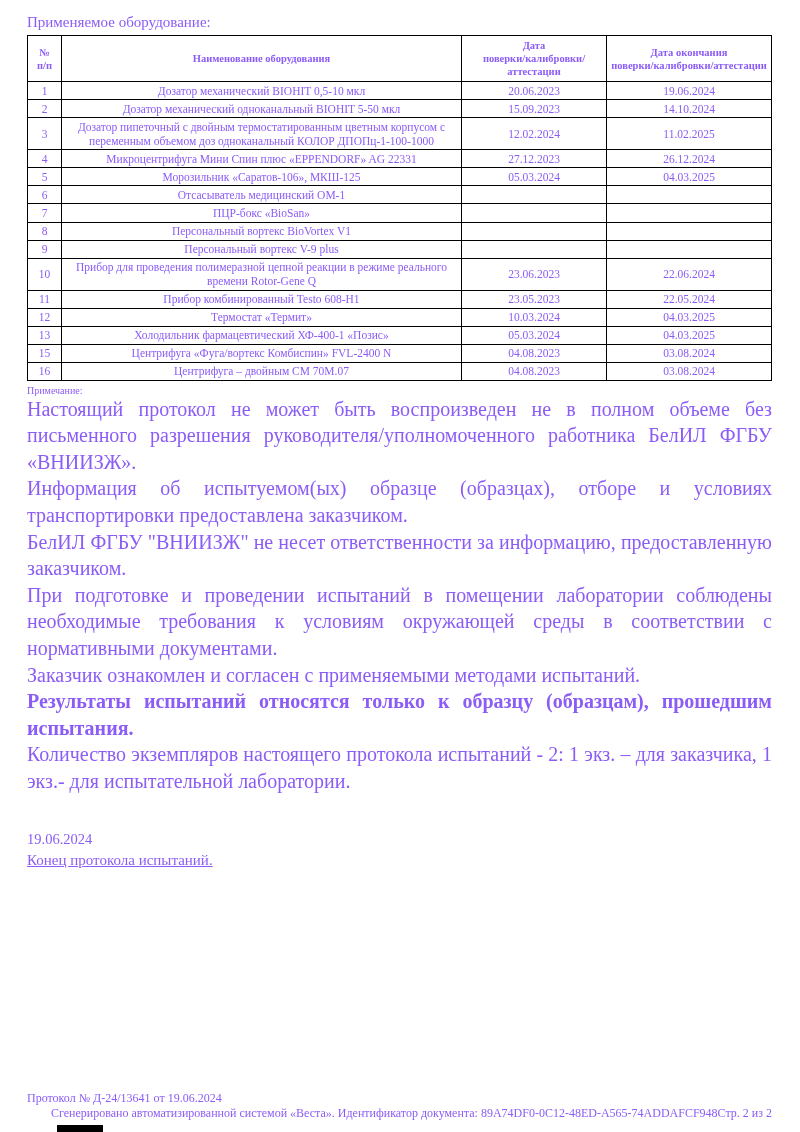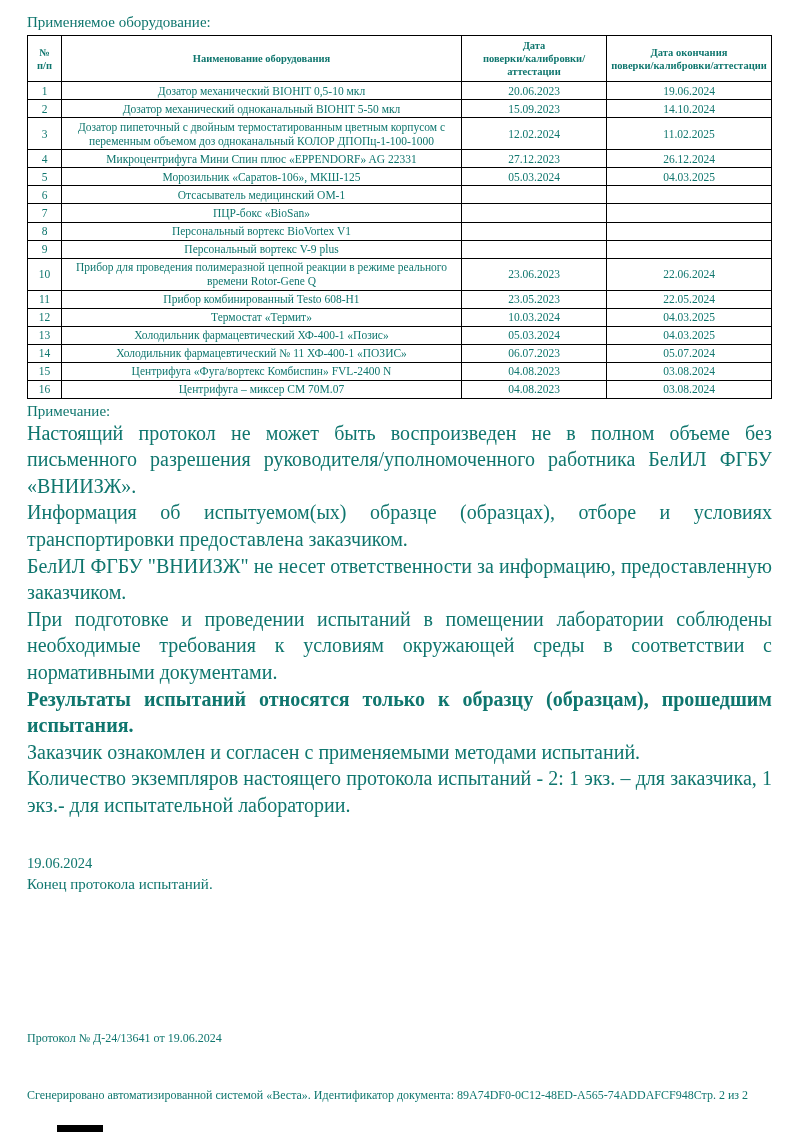--- a/index.html
+++ b/index.html
@@ -4,21 +4,21 @@
 <style>
   * { margin: 0; padding: 0; box-sizing: border-box; }
   html, body { background: #888; }
   .page {
     position: relative;
     width: 800px;
     height: 1132px;
     background: #ffffff;
     margin: 0 auto;
     font-family: "Liberation Serif", serif;
-    color: #0f766e;
+    color: #8b5cf6;
     overflow: hidden;
   }
   .content {
     padding: 14px 28px 0 27px;
   }
   .doc-title {
     font-size: 15px;
     margin-bottom: 4px;
   }
   table.equip {
@@ -40,49 +40,49 @@
   }
   table.equip td {
     font-size: 11.5px;
     line-height: 1.22;
     padding: 1.5px 4px;
   }
   td.td-num { text-align: center; }
   td.td-name { text-align: center; }
   td.td-date { text-align: center; }
   .notes { margin-top: 4px; }
-  .notes-label { font-size: 15px; }
+  .notes-label { font-size: 10px; }
   p.note {
     font-size: 20px;
     line-height: 1.33;
     text-align: justify;
   }
   p.note.bold { font-weight: bold; }
   .sign-row {
     display: flex;
     justify-content: space-between;
     font-size: 14.5px;
     margin-top: 36px;
   }
   .end-line {
     font-size: 15px;
     margin-top: 4px;
+    text-decoration: underline;
   }
   .footer {
     position: absolute;
     left: 27px;
     right: 28px;
-    bottom: 28px;
+    bottom: 10px;
     font-size: 12px;
     line-height: 1.3;
   }
   .footer-bottom {
     display: flex;
-    justify-content: flex-start;
-    margin-top: 42px;
+    justify-content: flex-end;
   }
   .scan-artifact {
     position: absolute;
     left: 57px;
     bottom: 0;
     width: 46px;
     height: 7px;
     background: #000;
   }
 </style>
@@ -184,49 +184,43 @@
             <td class="td-date">10.03.2024</td>
             <td class="td-date">04.03.2025</td>
           </tr>
           <tr>
             <td class="td-num">13</td>
             <td class="td-name">Холодильник фармацевтический ХФ-400-1 «Позис»</td>
             <td class="td-date">05.03.2024</td>
             <td class="td-date">04.03.2025</td>
           </tr>
           <tr>
-            <td class="td-num">14</td>
-            <td class="td-name">Холодильник фармацевтический № 11 ХФ-400-1 «ПОЗИС»</td>
-            <td class="td-date">06.07.2023</td>
-            <td class="td-date">05.07.2024</td>
-          </tr>
-          <tr>
             <td class="td-num">15</td>
             <td class="td-name">Центрифуга «Фуга/вортекс Комбиспин» FVL-2400 N</td>
             <td class="td-date">04.08.2023</td>
             <td class="td-date">03.08.2024</td>
           </tr>
           <tr>
             <td class="td-num">16</td>
-            <td class="td-name">Центрифуга – миксер СМ 70М.07</td>
+            <td class="td-name">Центрифуга – двойным СМ 70М.07</td>
             <td class="td-date">04.08.2023</td>
             <td class="td-date">03.08.2024</td>
           </tr>
         </tbody>
     </table>
 
     <div class="notes">
       <div class="notes-label">Примечание:</div>
       <div>
           <p class="note">Настоящий протокол не может быть воспроизведен не в полном объеме без письменного разрешения руководителя/уполномоченного работника БелИЛ ФГБУ «ВНИИЗЖ».</p>
           <p class="note">Информация об испытуемом(ых) образце (образцах), отборе и условиях транспортировки предоставлена заказчиком.</p>
           <p class="note">БелИЛ ФГБУ "ВНИИЗЖ" не несет ответственности за информацию, предоставленную заказчиком.</p>
           <p class="note">При подготовке и проведении испытаний в помещении лаборатории соблюдены необходимые требования к условиям окружающей среды в соответствии с нормативными документами.</p>
+          <p class="note">Заказчик ознакомлен и согласен с применяемыми методами испытаний.</p>
           <p class="note bold">Результаты испытаний относятся только к образцу (образцам), прошедшим испытания.</p>
-          <p class="note">Заказчик ознакомлен и согласен с применяемыми методами испытаний.</p>
           <p class="note">Количество экземпляров настоящего протокола испытаний - 2: 1 экз. – для заказчика, 1 экз.- для испытательной лаборатории.</p>
         </div>
     </div>
 
     <div class="sign-row">
       <span>19.06.2024</span>
     </div>
 
     <div class="end-line">Конец протокола испытаний.</div>
   </div>

